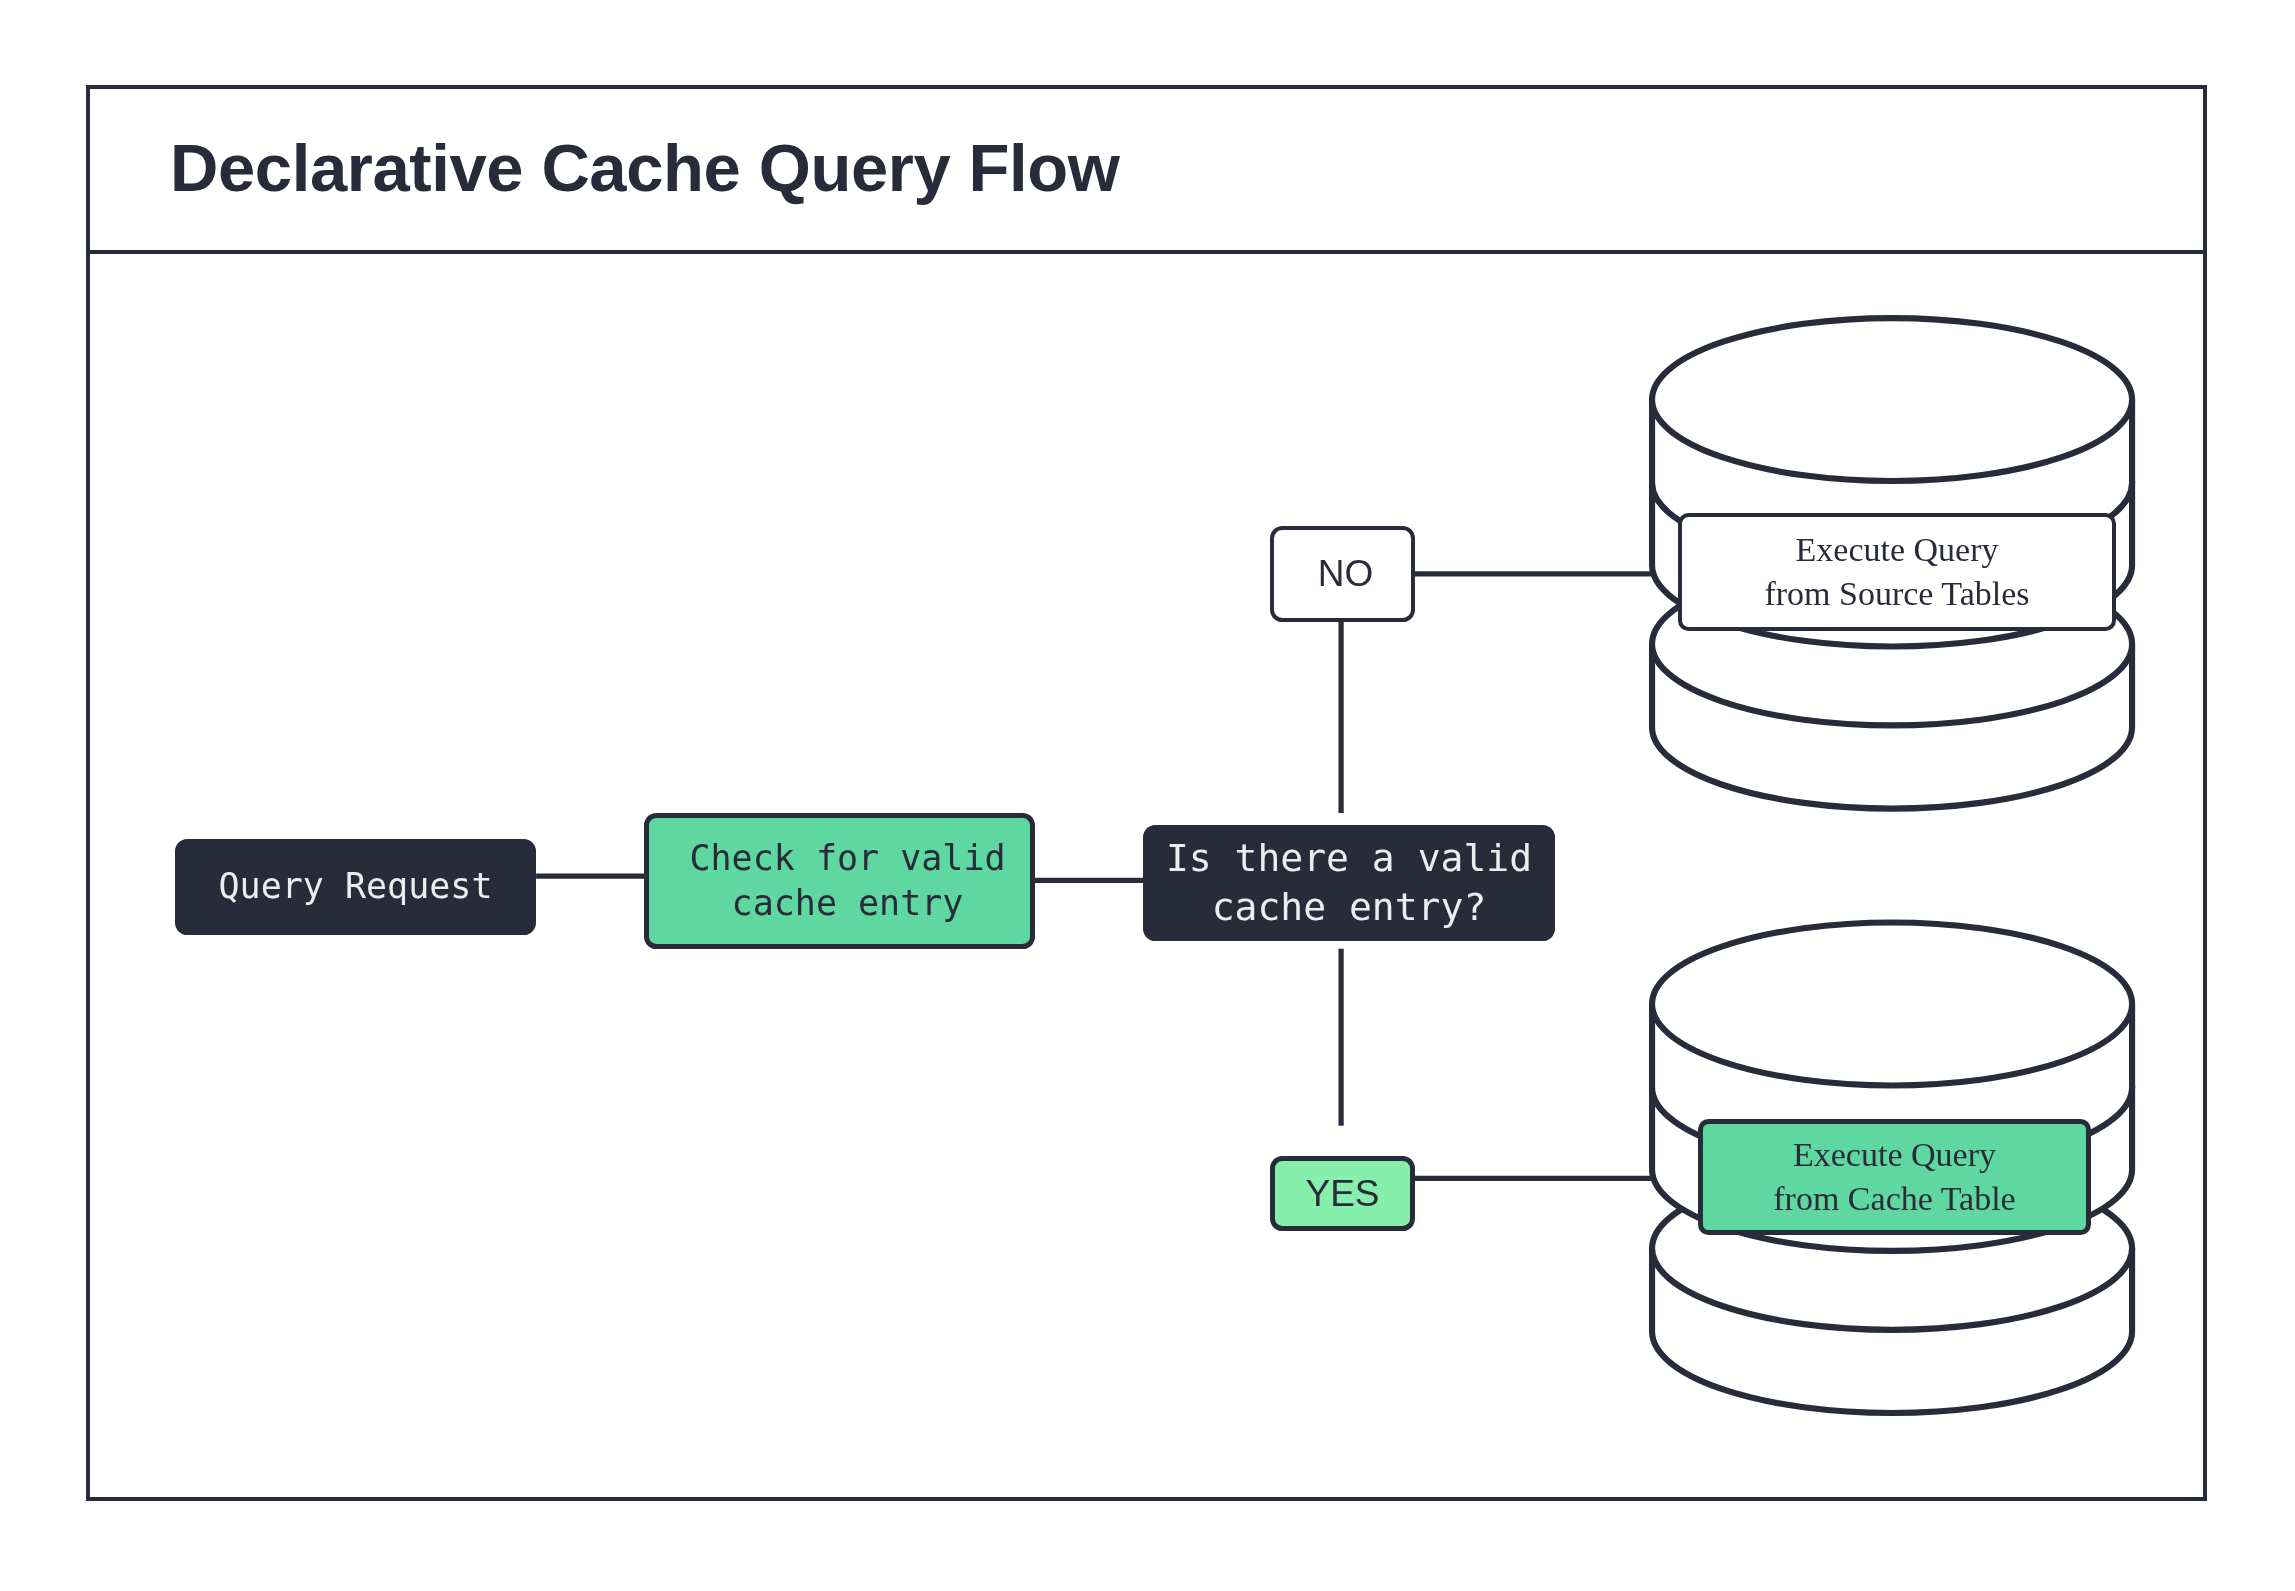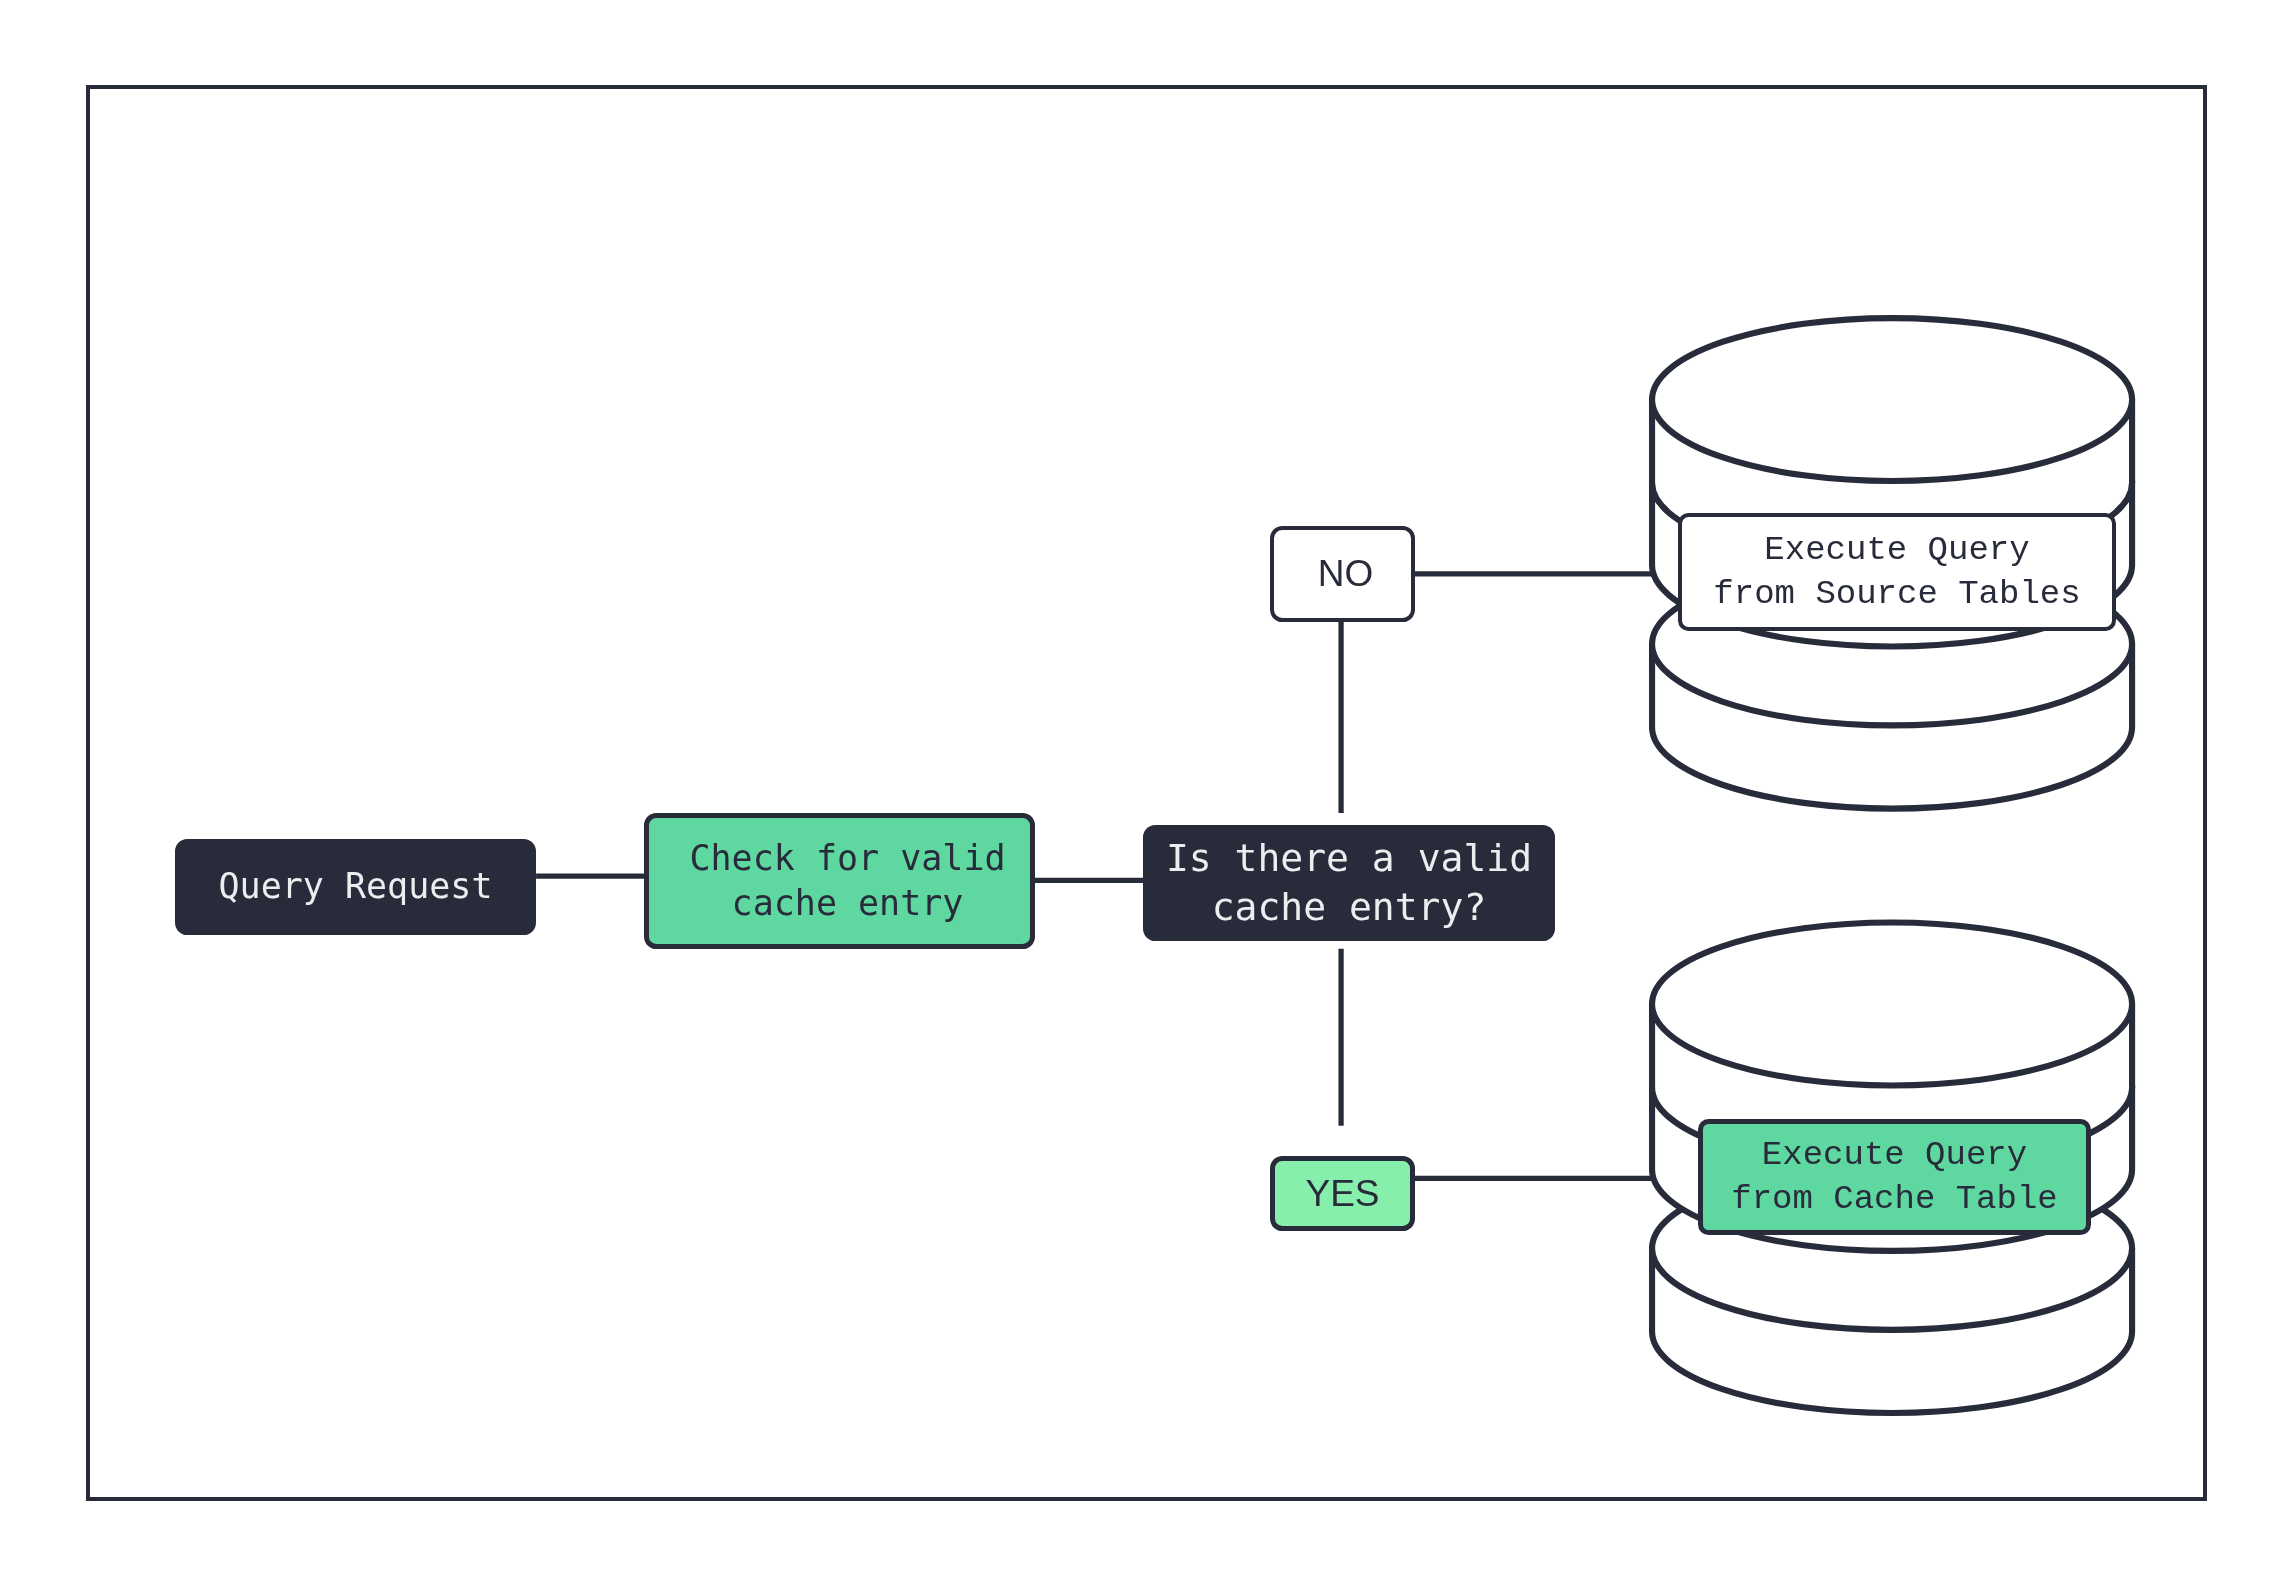--- a/index.html
+++ b/index.html
@@ -135,21 +135,21 @@
   }
 
   
   .db-label {
     position: absolute;
     box-sizing: border-box;
     display: flex;
     align-items: center;
     justify-content: center;
     text-align: center;
-    font-family: Liberation Mono, monospace;
+    font-family: Liberation Serif, serif;
     font-size: 34px;
     line-height: 1.30;
     white-space: pre-line;
     color: #282B3A;
     border-radius: 10.5px;
   }
   #db-label-source {
     left: 1678px; top: 513px; width: 438px; height: 118px;
     background: #ffffff;
     border: 4.4px solid #282B3A;
@@ -159,20 +159,23 @@
     background: #5ED8A0;
     border: 5.3px solid #282B3A;
   }
 </style>
 </head>
 <body>
 
 <div id="canvas">
 
   <div class="frame"></div>
+  <div class="title-bar">
+    <div class="diagram-title">Declarative Cache Query Flow</div>
+  </div>
 
   <svg id="art" viewBox="0 0 2620 1816" xmlns="http://www.w3.org/2000/svg">
 
     <g fill="none" stroke="#282B3A" stroke-width="6" stroke-linecap="butt">
 
       <line x1="612" y1="1000" x2="737" y2="1000"></line>
 
       <line x1="1181" y1="1005" x2="1307" y2="1005"></line>
 
       <line x1="1531" y1="928" x2="1531" y2="708"></line>

